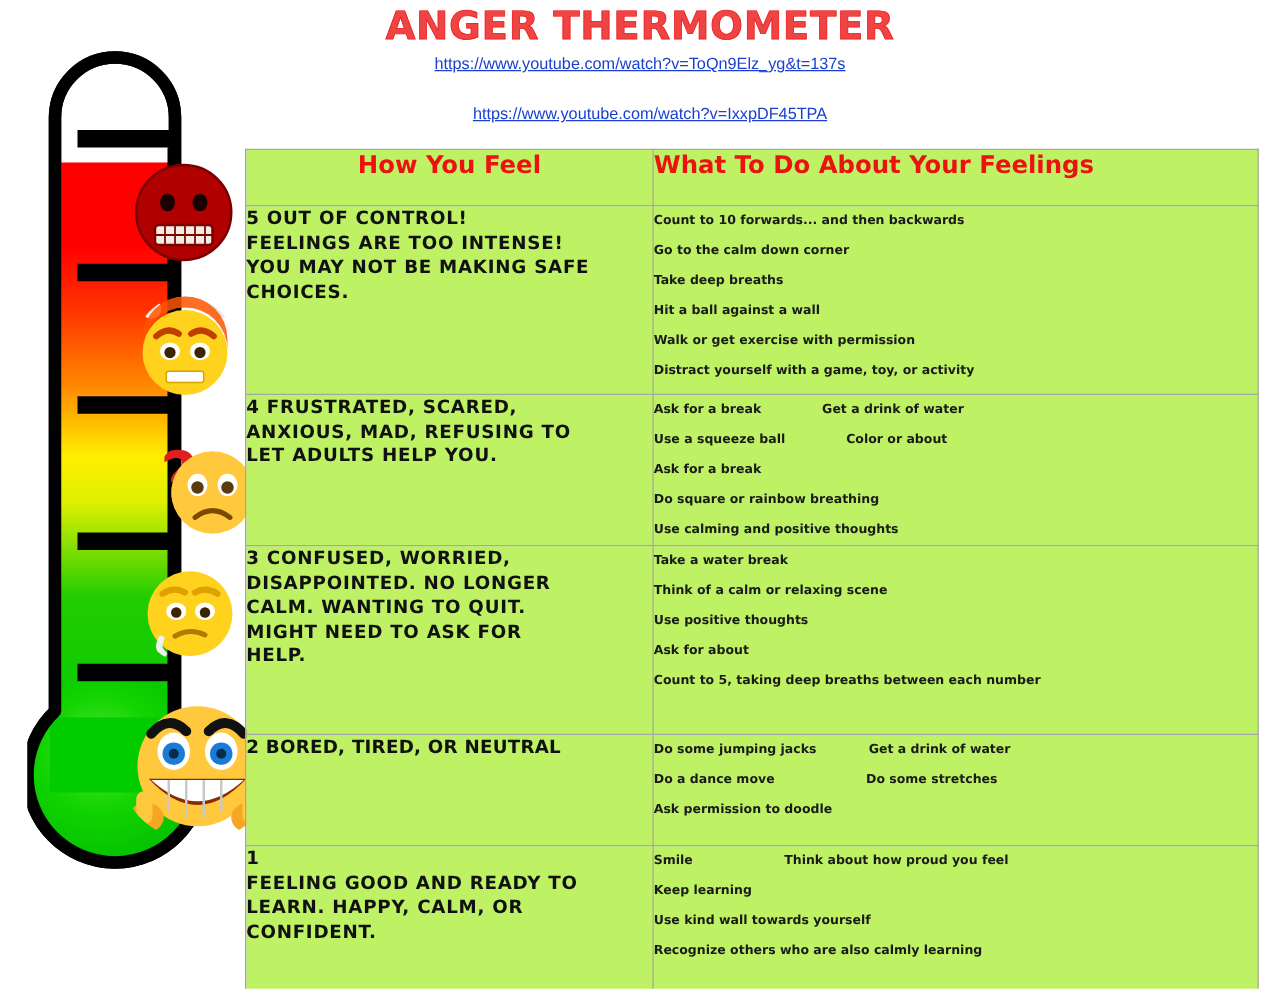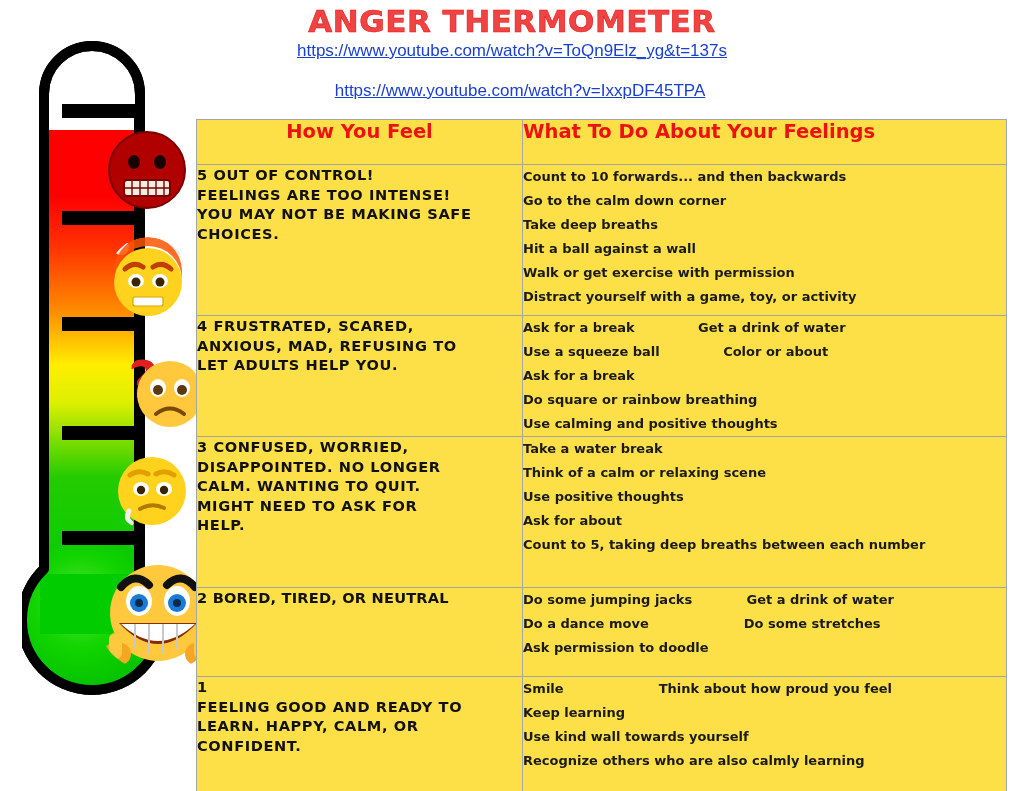--- a/index.html
+++ b/index.html
@@ -31,21 +31,21 @@
     font-weight: bold;
     font-size: 31px;
     letter-spacing: 0.5px;
     color: #ef4444;
     -webkit-text-stroke: 0.6px #ee1111;
     line-height: 34px;
   }
   .yt-link {
     display: block;
     font-family: "Liberation Sans", sans-serif;
-    font-size: 17px;
+    font-size: 13px;
     color: #1a3fd0;
     text-decoration: underline;
     line-height: 20px;
     margin: 0 auto;
   }
   #yt-link-1 { margin-top: 3px; }
   #yt-link-2 { margin-top: 20px; padding-left: 16px; }
 
   
   #thermometer {
@@ -69,21 +69,21 @@
     top: 119px;
     width: 810px;
     border-collapse: collapse;
     table-layout: fixed;
     background: transparent;
   }
   #feel-table td, #feel-table th {
     border: 1px solid #a6a6a6;
     vertical-align: top;
     padding: 0;
-    background: #fde047;
+    background: #bef264;
   }
   #feel-table .col-feel  { width: 326px; }
   #feel-table .col-do    { width: 484px; }
 
   thead th {
     height: 44px;
     text-align: center;
     vertical-align: middle;
     font-family: "DejaVu Sans", sans-serif;
     font-weight: bold;
@@ -104,21 +104,21 @@
     color: #111111;
     text-transform: uppercase;
     white-space: pre-line;
   }
   .feel-cell.tight { letter-spacing: 0.2px; }
 
   .do-cell {
     padding: 7px 6px 6px 10px;
     font-family: "DejaVu Sans", sans-serif;
     font-weight: bold;
-    font-size: 13px;
+    font-size: 10px;
     line-height: 24px;
     color: #1a1a1a;
   }
   .do-line { display: block; white-space: pre; }
 
   tr.row-5 td { height: 150px; }
   tr.row-4 td { height: 118px; }
   tr.row-3 td { height: 150px; }
   tr.row-2 td { height: 88px; }
   tr.row-1 td { height: 116px; }

